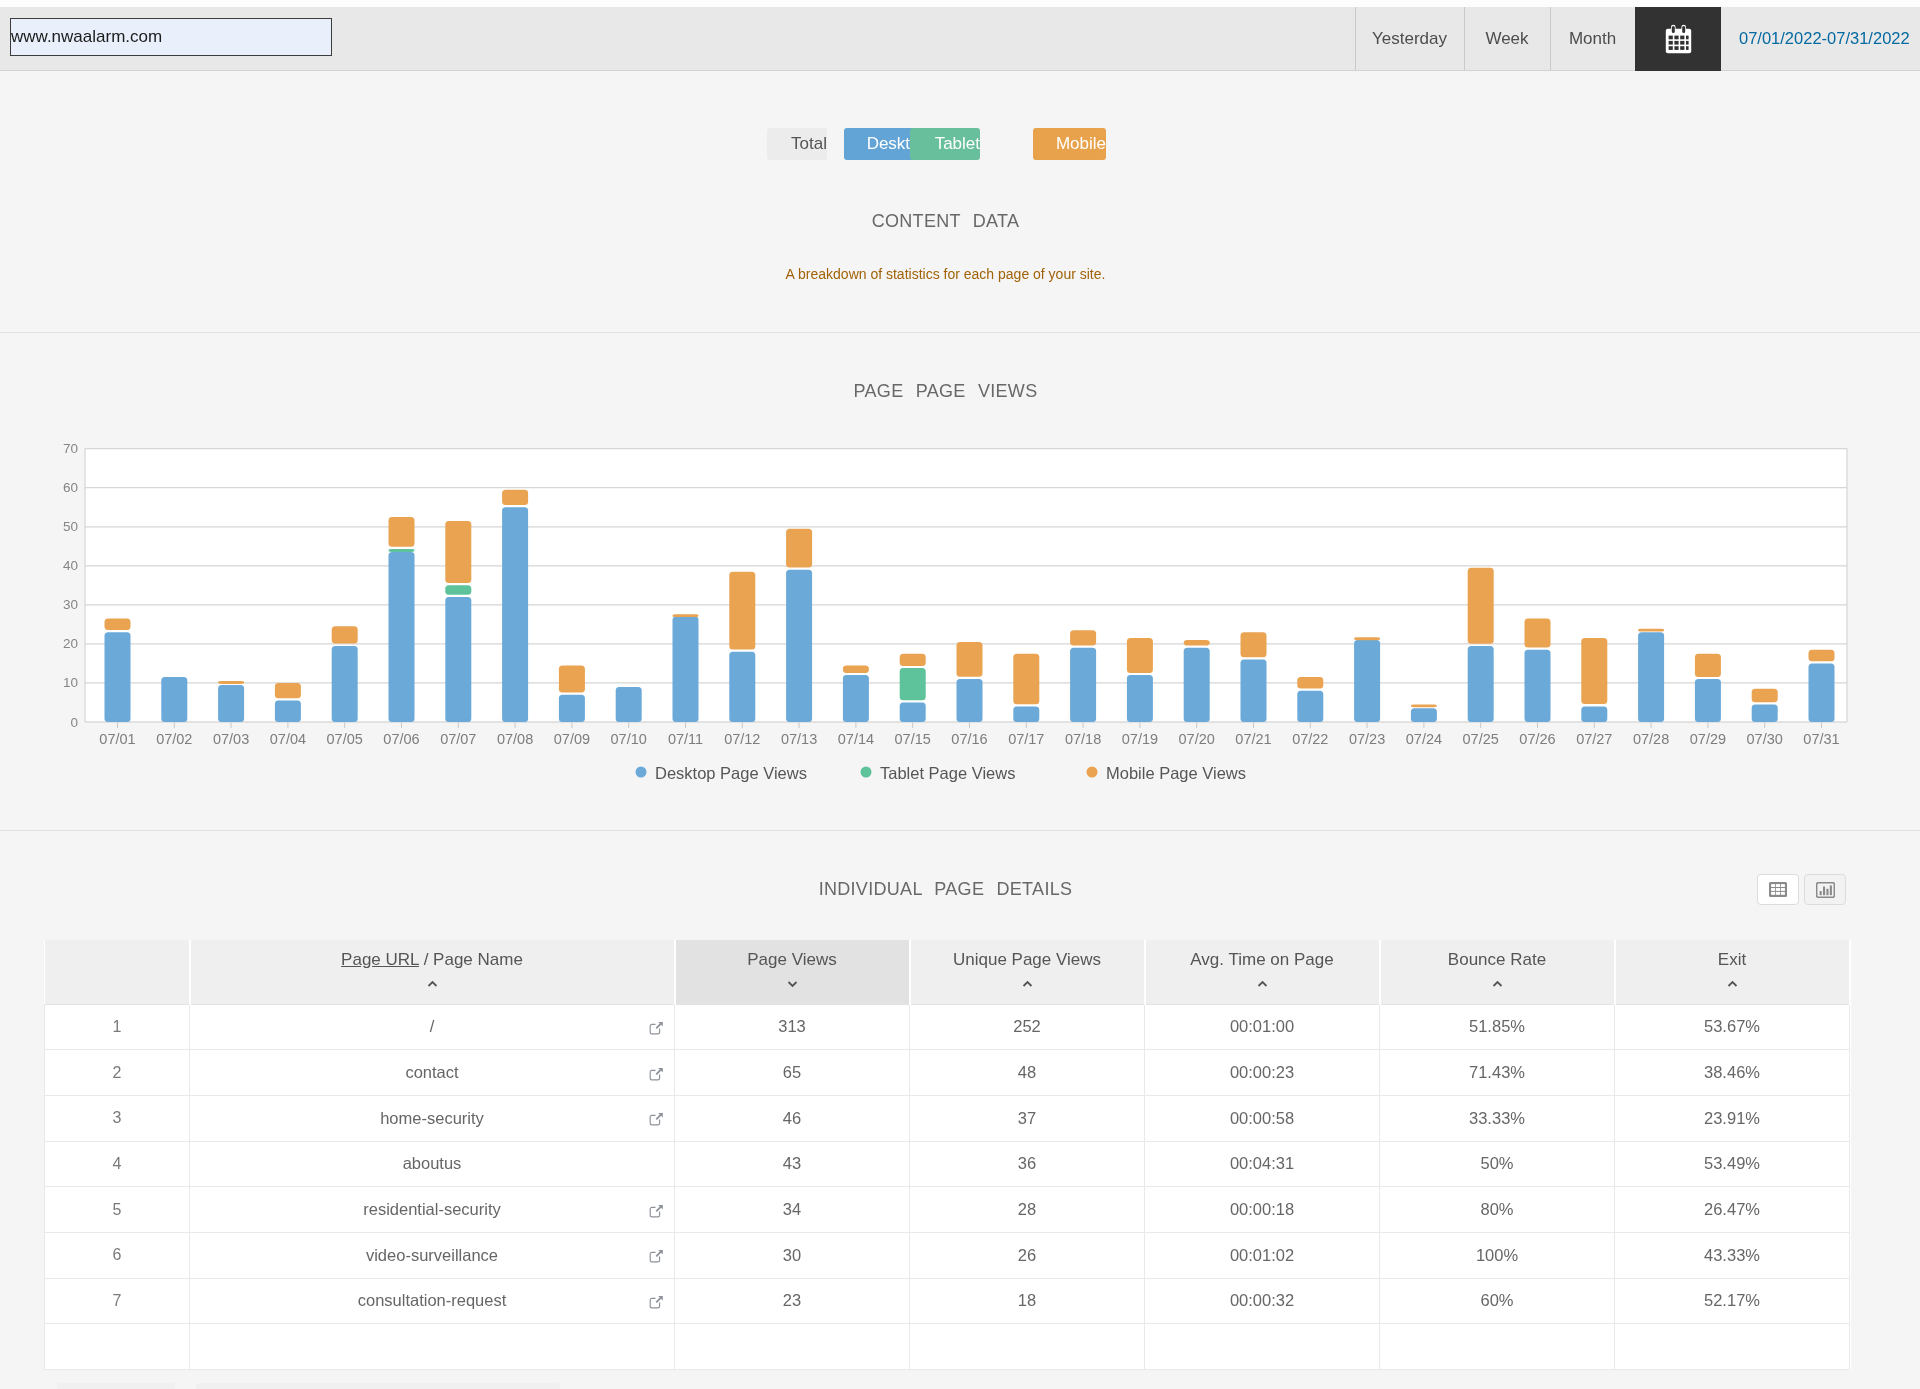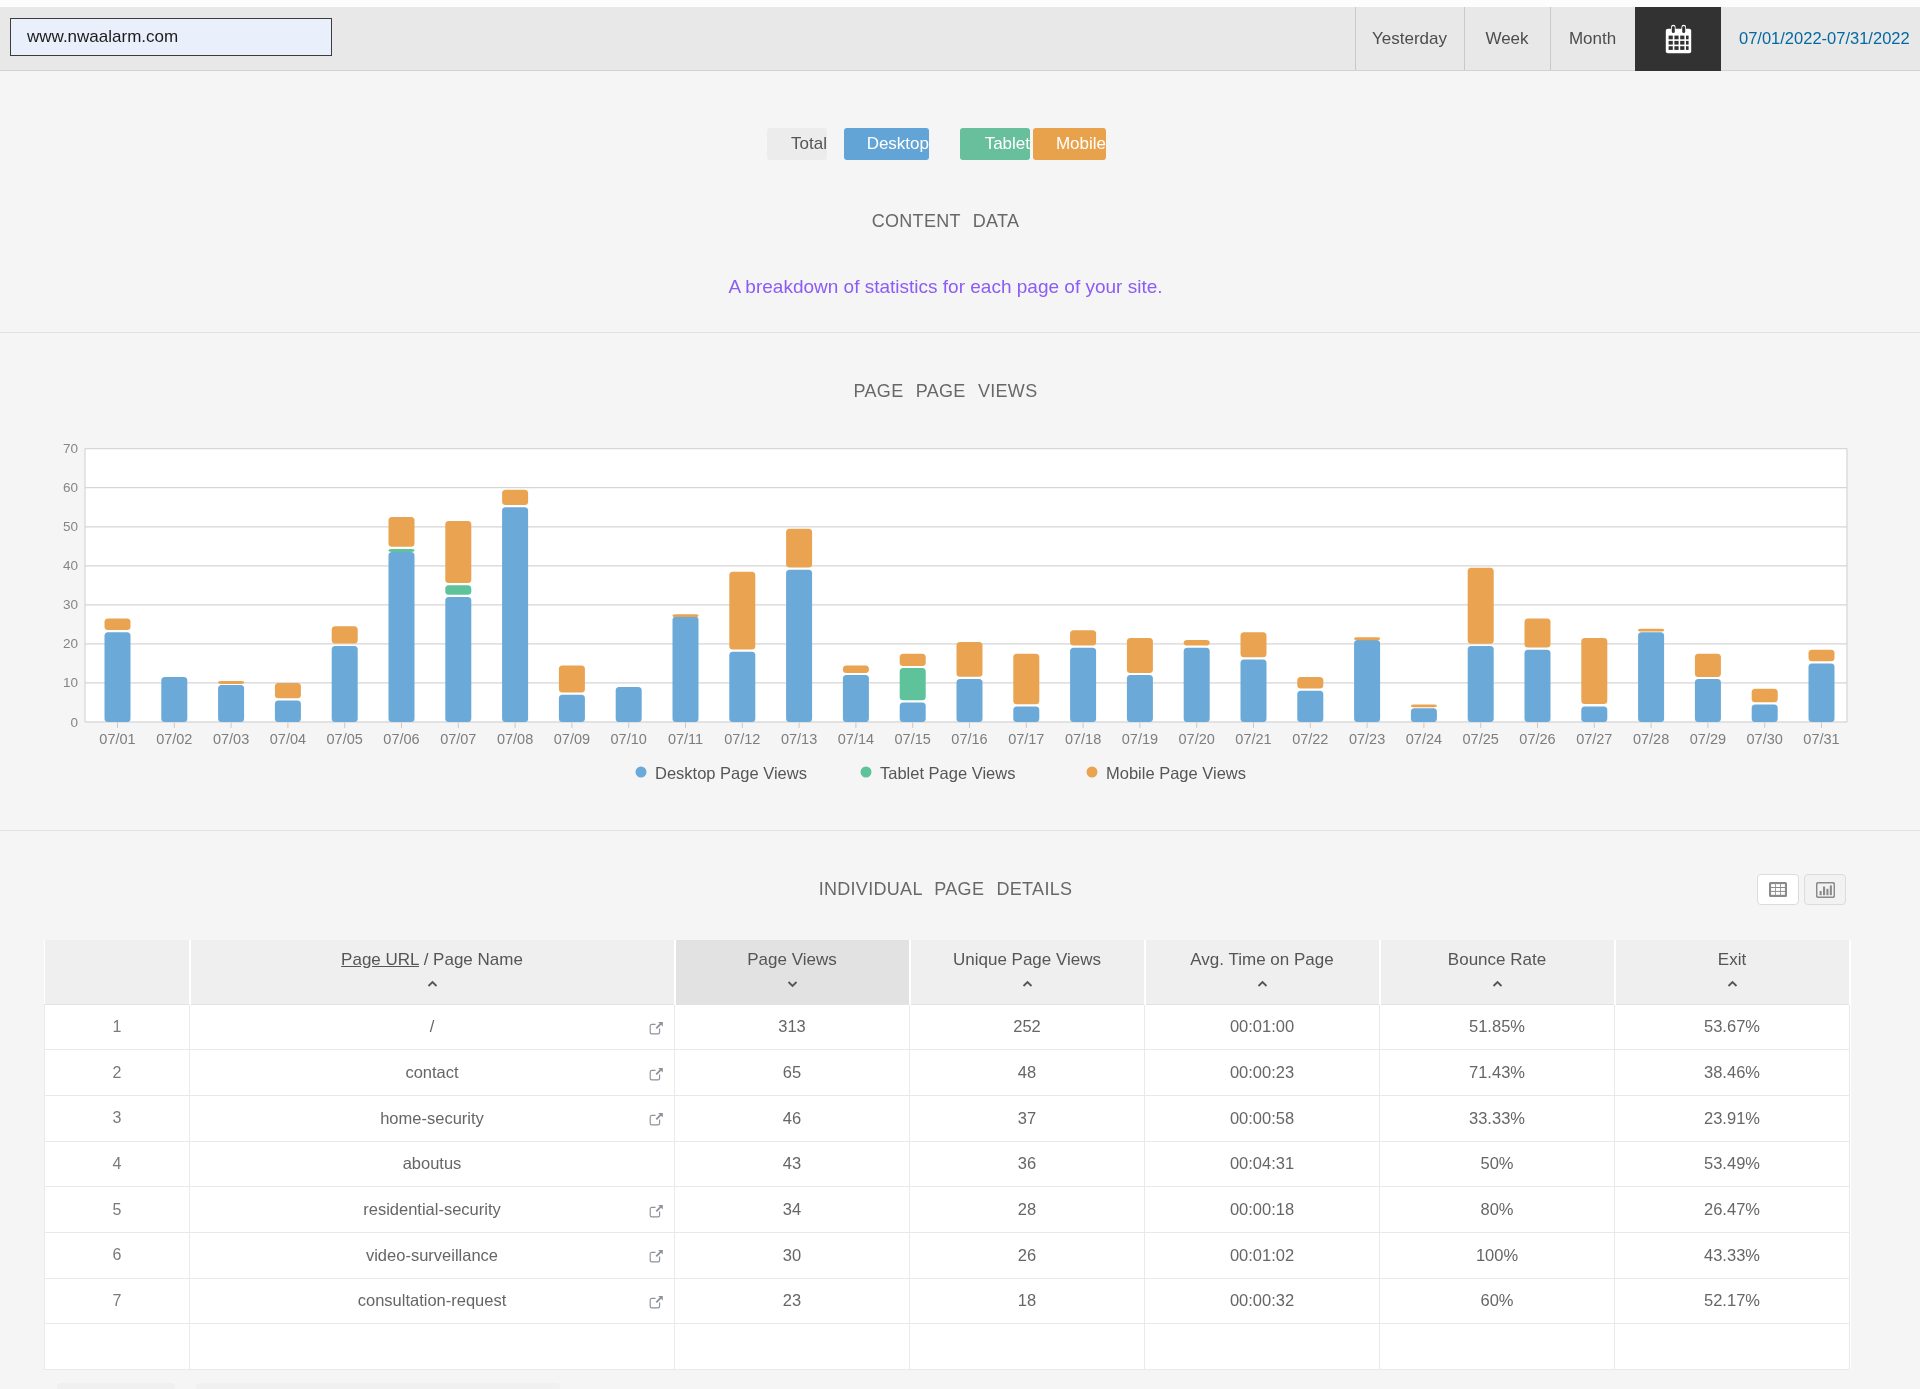--- a/index.html
+++ b/index.html
@@ -3,33 +3,33 @@
 <style>
 * { margin:0; padding:0; box-sizing:border-box; }
 html,body { width:1920px; height:1389px; overflow:hidden; background:#f5f5f5;
   font-family:"Liberation Sans",sans-serif; position:relative; }
 .abs { position:absolute; }
 .topstrip { left:0; top:0; width:1920px; height:7px; background:#fdfdfd; }
 .topbar { left:0; top:7px; width:1920px; height:64px; background:#e8e8e8;
   border-bottom:1px solid #d2d2d2; }
 .urlbox { left:10px; top:18px; width:322px; height:38px; background:#e9effb;
   border:1px solid #3c3c3c; font-size:17px; color:#1c1c1c; line-height:36px;
-  padding-left:16px; }
+  }
 .sep { top:7px; width:1px; height:63px; background:#c9c9c9; }
 .tab { top:7px; height:63px; line-height:63px; text-align:center; font-size:17px;
   color:#4d4d4d; }
 .calbtn { left:1635px; top:7px; width:86px; height:64px; background:#323232;
   text-align:center; padding-top:17px; }
 .daterange { left:1739px; top:7px; height:63px; line-height:63px; font-size:16.5px;
   color:#0369a1; }
 .fbtn { top:128px; height:32px; border-radius:3px; font-size:17px; text-align:right;
   line-height:32px; color:#fff; }
 .h1 { left:0; width:1891px; text-align:center; font-size:18px; color:#686868;
   letter-spacing:0.3px; word-spacing:7px; line-height:18px; }
-.sub { left:0; top:266px; width:1891px; text-align:center; font-size:19px; color:#8b5cf6;margin-top:10px; }
+.sub { left:0; top:266px; width:1891px; text-align:center; font-size:14px; color:#a16207; }
 .hr { left:0; width:1920px; height:1px; background:#e1e1e1; }
 .iconbtn { top:874px; width:42px; height:31px; border:1px solid #dcdcdc; border-radius:4px;
   text-align:center; padding-top:7px; }
 table { border-collapse:collapse; table-layout:fixed; width:1805px; background:#fff; }
 td,th { border:1px solid #e9e9e9; text-align:center; vertical-align:middle;
   font-weight:normal; overflow:hidden; }
 th { background:#efefef; border-right:2px solid #fff; border-left:none; border-top:none;
   border-bottom:1px solid #e3e3e3; height:64px; font-size:17px; color:#555; }
 th.sel { background:#e2e2e2; }
 tr.sum td { background:#f8f8f8; height:54px; font-size:19px; color:#555; }
@@ -67,21 +67,21 @@
 <rect x="3.6" y="22.2" width="4.2" height="3.7"></rect>
         <rect x="9.4" y="22.2" width="4.2" height="3.7"></rect>
         <rect x="15.2" y="22.2" width="4.2" height="3.7"></rect>
         <rect x="21" y="22.2" width="2.6" height="3.7"></rect>
 </g>
     </svg></div>
 <div class="abs daterange">07/01/2022-07/31/2022</div>
 
 <div class="abs fbtn" style="left:767px;width:60px;background:#ececec;color:#555">Total</div>
 <div class="abs fbtn" style="left:844px;width:85px;background:#62a4d5">Desktop</div>
-<div class="abs fbtn" style="left:960px;width:70px;background:#67bf9b">Tablet</div>
+<div class="abs fbtn" style="left:910px;width:70px;background:#67bf9b">Tablet</div>
 <div class="abs fbtn" style="left:1033px;width:73px;background:#e8a24b">Mobile</div>
 
 <div class="abs h1" style="top:212px">CONTENT DATA</div>
 <div class="abs sub">A breakdown of statistics for each page of your site.</div>
 <div class="abs hr" style="top:332px"></div>
 <div class="abs h1" style="top:382px">PAGE PAGE VIEWS</div>
 
 <svg class="abs" style="left:0;top:430px" width="1920" height="400">
 <rect x="85" y="18.6" width="1762" height="273.9" fill="#ffffff"></rect>
 <line x1="85" y1="292.0" x2="1847" y2="292.0" stroke="#c7c7c7" stroke-width="1.2"></line>

